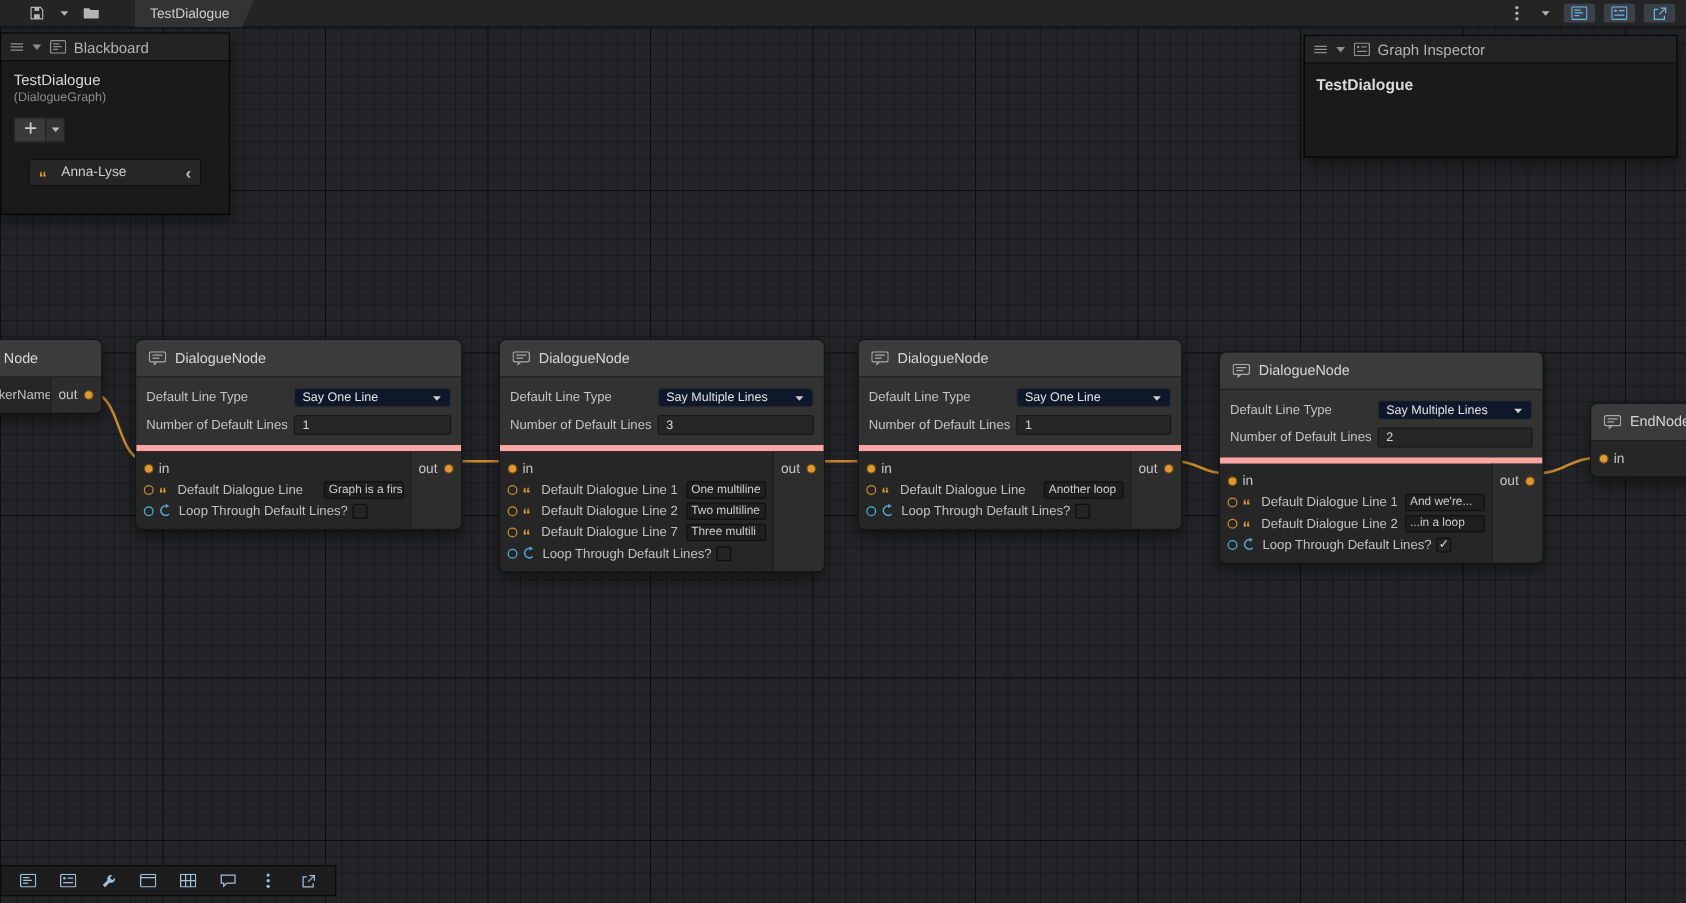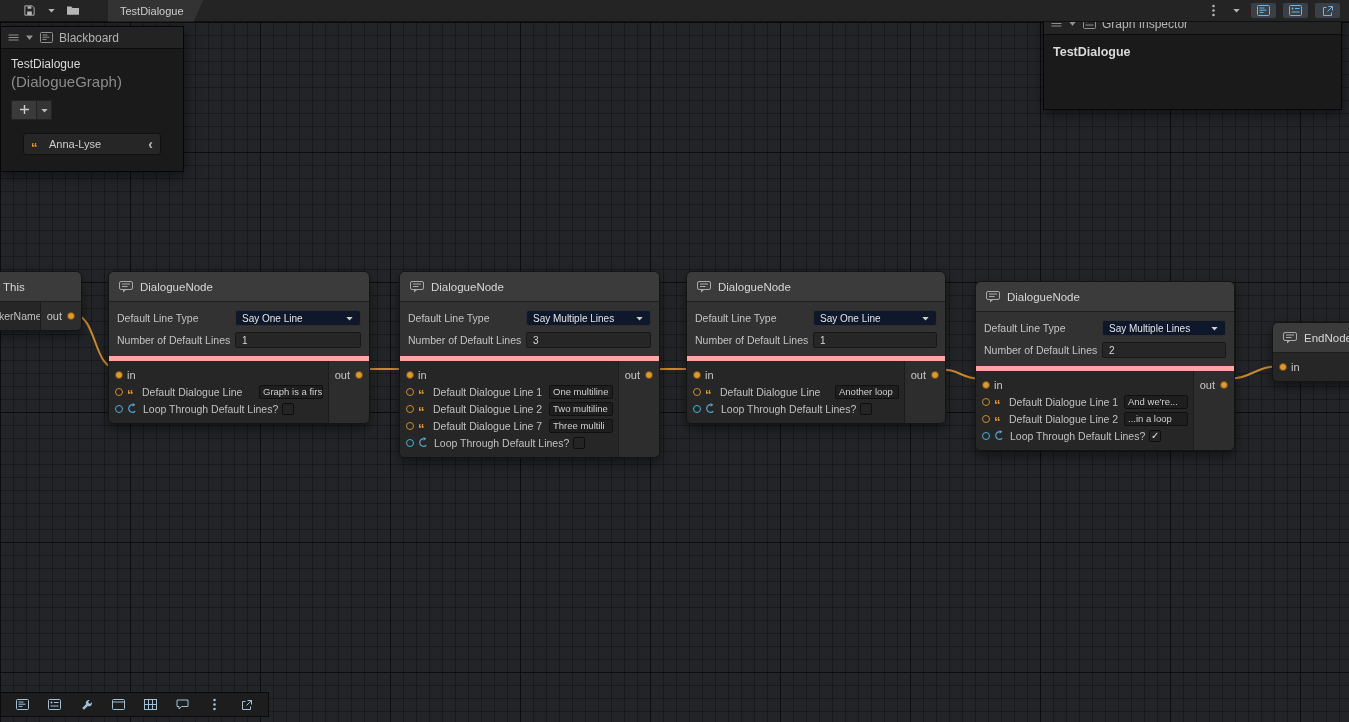--- a/index.html
+++ b/index.html
@@ -26,28 +26,28 @@
   .tab{margin-left:26px;height:22px;display:flex;align-items:center;background:#333333;color:#cdcdcd;font-size:11px;padding:0 20px 0 12px;clip-path:polygon(0 0,100% 0,calc(100% - 10px) 100%,0 100%);}
   .tb-right{margin-left:auto;display:flex;align-items:center;gap:5px;padding-right:8px;}
 
   
   .panel{position:absolute;background:#1a1a1a;border:1px solid #060606;z-index:5;box-shadow:0 4px 12px rgba(0,0,0,.5);}
   .panel-header{height:22px;display:flex;align-items:center;gap:6px;padding:0 7px;background:#232323;border-bottom:1px solid #0c0c0c;font-size:12px;color:#b3b3b3;}
   .panel-header .ic{display:inline-flex;color:#8f8f8f;}
   .blackboard{left:0;top:26px;width:184px;height:146px;}
   .bb-body{padding:8px 10px;}
   .bb-name{font-size:12px;color:#d8d8d8;}
-  .bb-type{font-size:15px;color:#8b8b8b;margin-top:2px;}
+  .bb-type{font-size:10px;color:#8b8b8b;margin-top:2px;}
   .bb-actions{margin-top:10px;display:flex;}
   .bb-add{width:26px;height:20px;background:#3a3a3a;border:1px solid #232323;color:#cccccc;display:inline-flex;align-items:center;justify-content:center;}
   .bb-add-caret{width:15px;height:20px;background:#343434;border:1px solid #232323;border-left:none;color:#bbbbbb;display:inline-flex;align-items:center;justify-content:center;}
   .bb-field{margin:13px 0 0 12px;width:138px;height:22px;background:#262626;border:1px solid #111111;border-radius:3px;display:flex;align-items:center;gap:7px;padding:0 7px;font-size:11px;color:#cdcdcd;}
   .qg{color:#e09a3a;font-weight:700;font-size:13px;line-height:5px;position:relative;top:3px;width:11px;flex:0 0 11px;}
   .chev{margin-left:auto;color:#b9b9b9;font-size:14px;font-weight:700;line-height:10px;}
-  .inspector{left:1043px;top:12px;width:299px;height:98px;}
+  .inspector{left:1043px;top:28px;width:299px;height:98px;}
   .gi-body{padding:10px 9px;}
   .gi-name{font-size:12.5px;font-weight:700;color:#dadada;}
 
   
   .node{position:absolute;background:#2b2b2b;border:1px solid #141414;border-radius:6px;box-shadow:0 5px 12px rgba(0,0,0,.45);overflow:hidden;z-index:2;}
   .node-title{height:30px;background:#3b3b3b;display:flex;align-items:center;gap:7px;padding:0 10px;font-size:11.5px;color:#d6d6d6;border-bottom:1px solid #1e1e1e;}
   .node-title .ic{display:inline-flex;color:#a9a9a9;}
   .nt-text{white-space:nowrap;}
   .node-props{background:#323232;padding:7px 8px;display:flex;flex-direction:column;gap:4px;border-bottom:5px solid #fca5a5;}
   .prop-row{height:18px;display:flex;align-items:center;}
@@ -86,21 +86,21 @@
     <svg id="wires" width="1349" height="722">
         <path d="M72,314 C98,314 92,369 118,369" stroke="#c9892e" stroke-width="2" fill="none" stroke-linecap="round"></path>
         <path d="M360,369 C386,369 383,369 409,369" stroke="#c9892e" stroke-width="2" fill="none" stroke-linecap="round"></path>
         <path d="M650,369 C676,369 670,369 696,369" stroke="#c9892e" stroke-width="2" fill="none" stroke-linecap="round"></path>
         <path d="M936,369 C962,369 959,379 985,379" stroke="#c9892e" stroke-width="2" fill="none" stroke-linecap="round"></path>
         <path d="M1225,379 C1253.5,379 1253.5,366 1282,366" stroke="#c9892e" stroke-width="2" fill="none" stroke-linecap="round"></path>
       </svg>
     <div id="nodes">
         <div class="node source" style="left: -8px; top: 271px; width: 90px;">
           <div class="node-title">
-            <span class="nt-text">This</span>
+            <span class="nt-text">Node</span>
           </div>
           <div class="node-ports">
             <div class="ports-left">
               <div class="port-row">
                 <span class="port-label sm">kerName</span>
               </div>
             </div>
             <div class="ports-right">
               <div class="port-row out">
                 <span class="port-label">out</span>

